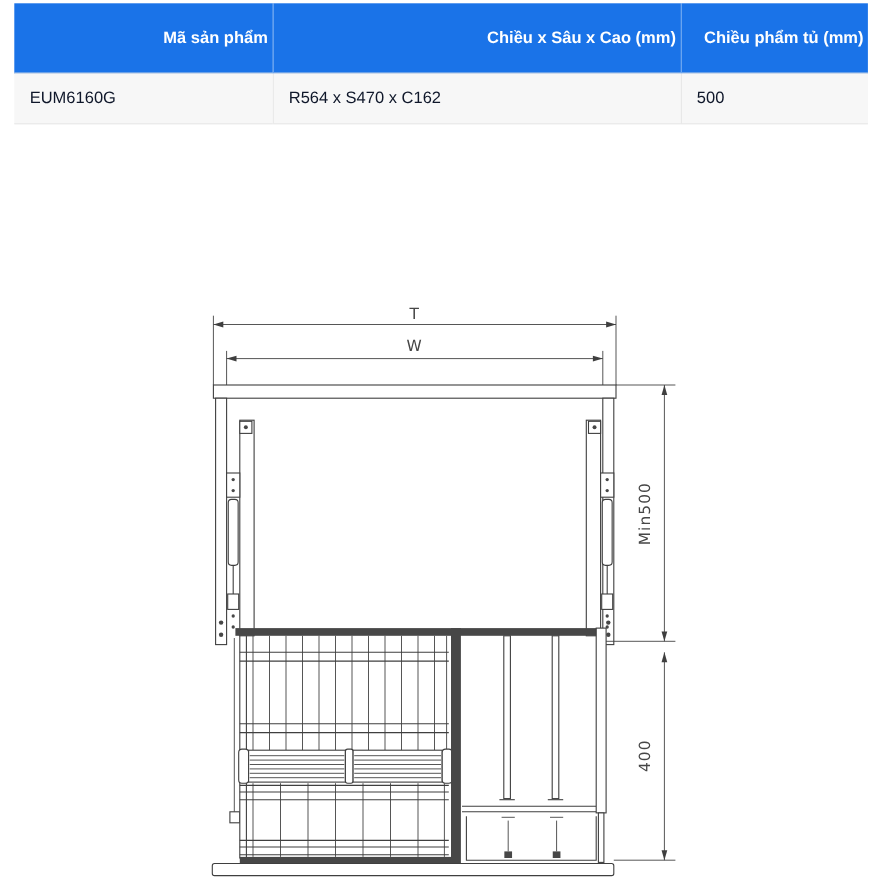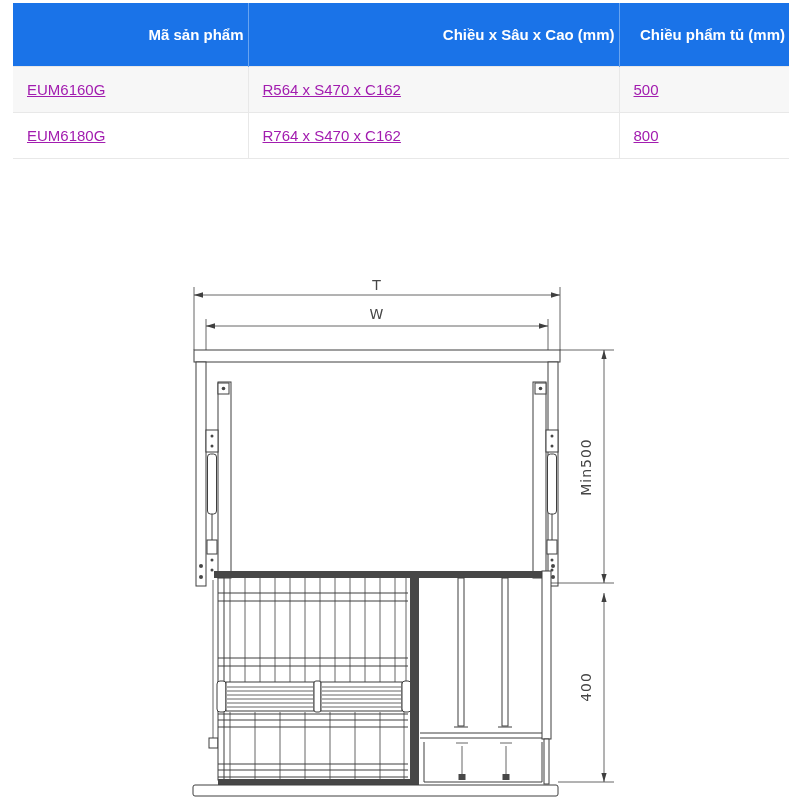--- a/index.html
+++ b/index.html
@@ -20,25 +20,24 @@
     margin:3px 0 0 13px;width:776px;
   }
   table.spec th{
     background:var(--header-bg);color:#ffffff;
     font-size:15px;font-weight:bold;text-align:right;
     height:63px;padding:0 4px 0 16px;
     border-left:1px solid rgba(255,255,255,0.35);
   }
   table.spec th:first-child{border-left:none;}
   table.spec td{
-    font-size:15px;color:#a21caf;background:transparent;
+    font-size:15px;color:#0f172a;background:transparent;
     height:45px;padding:0 4px 0 14px;
     border-top:1px solid var(--border);
     border-left:1px solid var(--border);
-    text-decoration:underline;
   }
   table.spec td:first-child{border-left:none;}
   table.spec tbody tr:nth-child(odd) td{background:var(--stripe);}
   table.spec tbody{border-bottom:1px solid var(--border);}
   table.spec tr.highlight td{font-weight:bold;}
   
   svg.drawing{position:absolute;left:0;top:0;z-index:1;}
   .ln{stroke:var(--line);stroke-width:1;fill:none;}
   .thin{stroke:var(--line);stroke-width:0.8;fill:none;}
   .wt{fill:#ffffff;stroke:var(--line);stroke-width:1;}
@@ -65,25 +64,20 @@
       <th>Chiều x Sâu x Cao (mm)</th>
       <th>Chiều phẩm tủ (mm)</th>
     </tr>
   </thead>
   <tbody>
     <tr>
       <td>EUM6160G</td>
       <td>R564 x S470 x C162</td>
       <td>500</td>
     </tr>
-    <tr>
-      <td>EUM6180G</td>
-      <td>R764 x S470 x C162</td>
-      <td>800</td>
-    </tr>
   </tbody>
 </table>
 
 <svg class="drawing" width="800" height="800" viewBox="0 0 800 800" xmlns="http://www.w3.org/2000/svg">
 
   <g>
     <text class="dim-text" x="377" y="290" text-anchor="middle">T</text>
     <line class="thin" x1="194" y1="295" x2="560" y2="295"></line>
     <polygon class="arrow" points="194,295 203,292.3 203,297.7"></polygon>
     <polygon class="arrow" points="560,295 551,292.3 551,297.7"></polygon>

